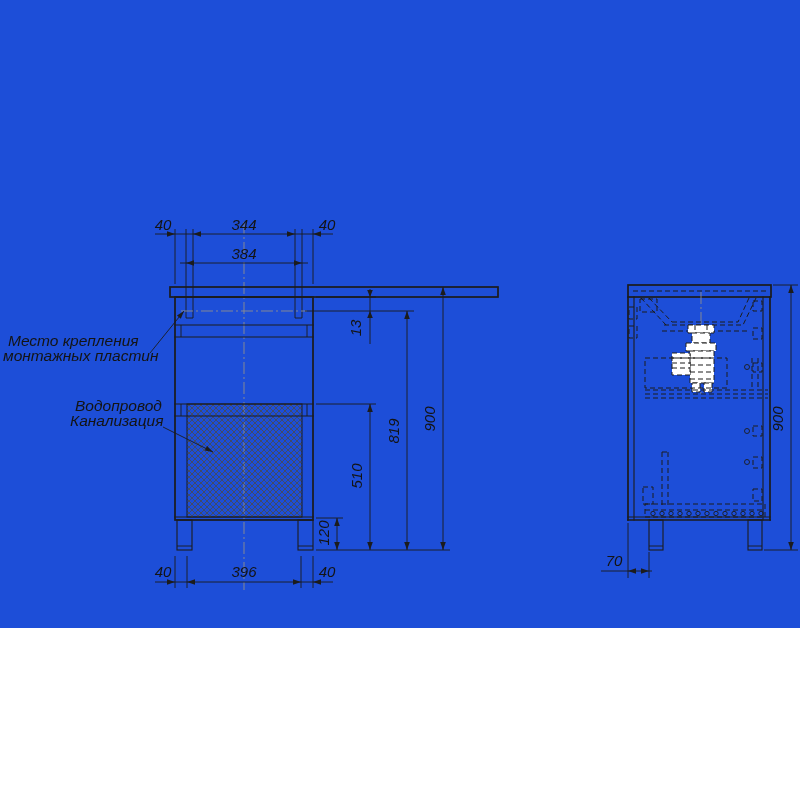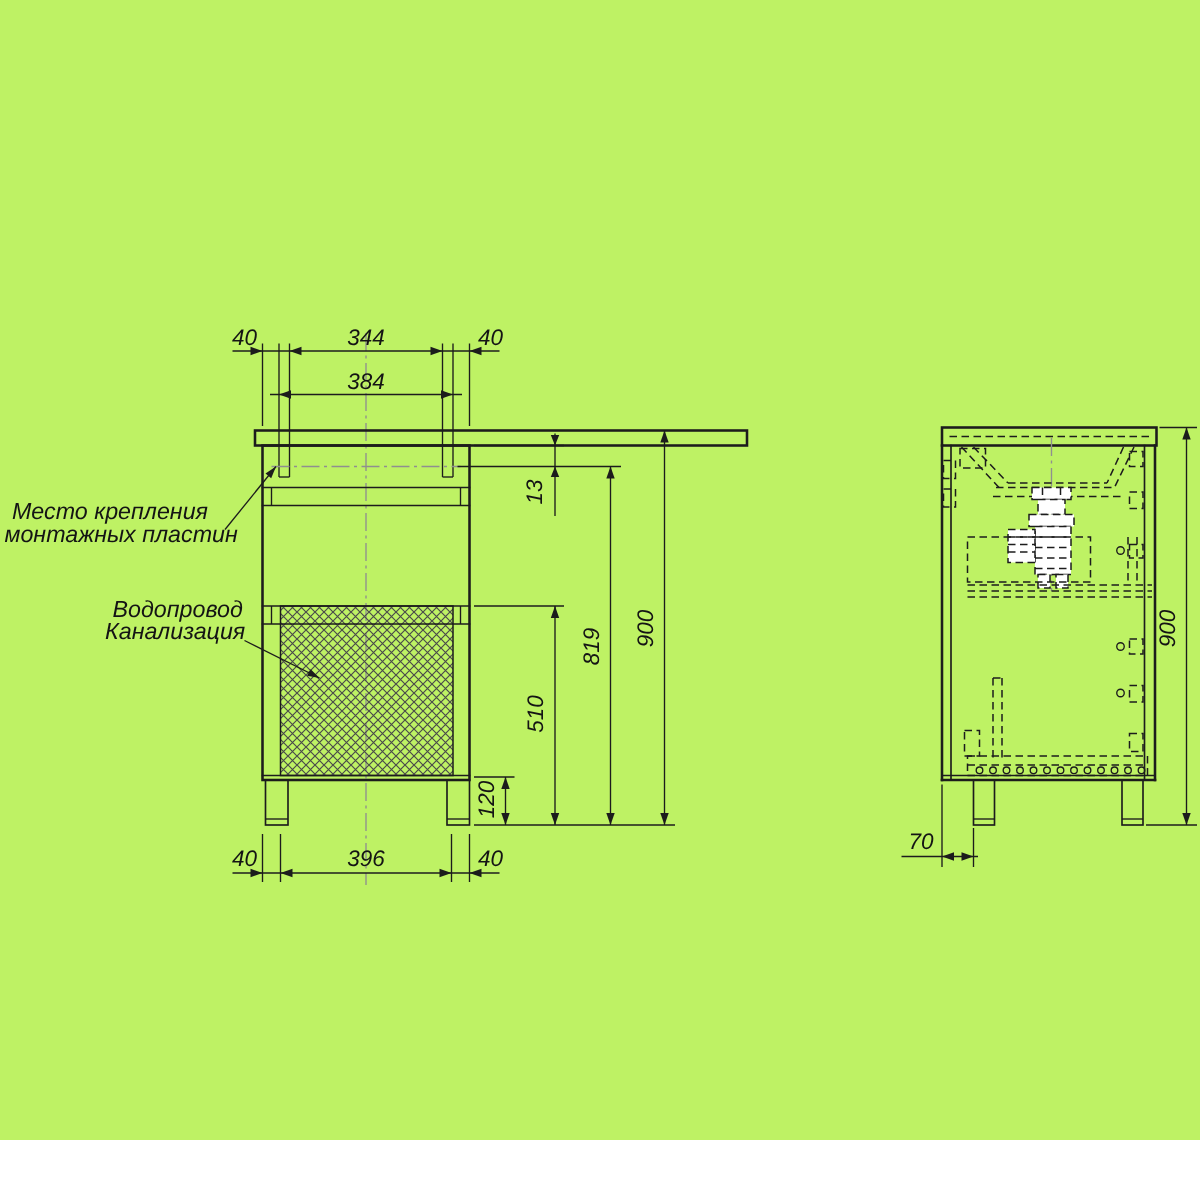--- a/index.html
+++ b/index.html
@@ -1,16 +1,16 @@
 <!DOCTYPE html>
 <html><head>
 <meta charset="utf-8">
 <style>
   html,body{margin:0;padding:0;background:#ffffff;}
-  .canvas{position:relative;width:800px;height:760px;background:#bef264;overflow:hidden;}
+  .canvas{position:relative;width:800px;height:628px;background:#1d4ed8;overflow:hidden;}
   svg{display:block;}
   .ol{stroke:#1c1c1c;stroke-width:1.7;fill:none;stroke-linecap:square;}
   .ml{stroke:#1c1c1c;stroke-width:1.1;fill:none;stroke-linecap:square;}
   .tl{stroke:#1c1c1c;stroke-width:0.9;fill:none;stroke-linecap:butt;}
   .hid{stroke:#1c1c1c;stroke-width:1;fill:none;stroke-dasharray:5 3;}
   .hidf{stroke:#1c1c1c;stroke-width:1;fill:#ffffff;stroke-dasharray:5 3;}
   .cl{stroke:#8f8f8f;stroke-width:0.9;fill:none;stroke-dasharray:12 3 2 3;}
   .arr{fill:#1c1c1c;stroke:none;}
   text.dim{font:italic 15px "Liberation Sans",sans-serif;fill:#141414;text-anchor:middle;}
   text.lbl{font:italic 15.5px "Liberation Sans",sans-serif;fill:#141414;}

